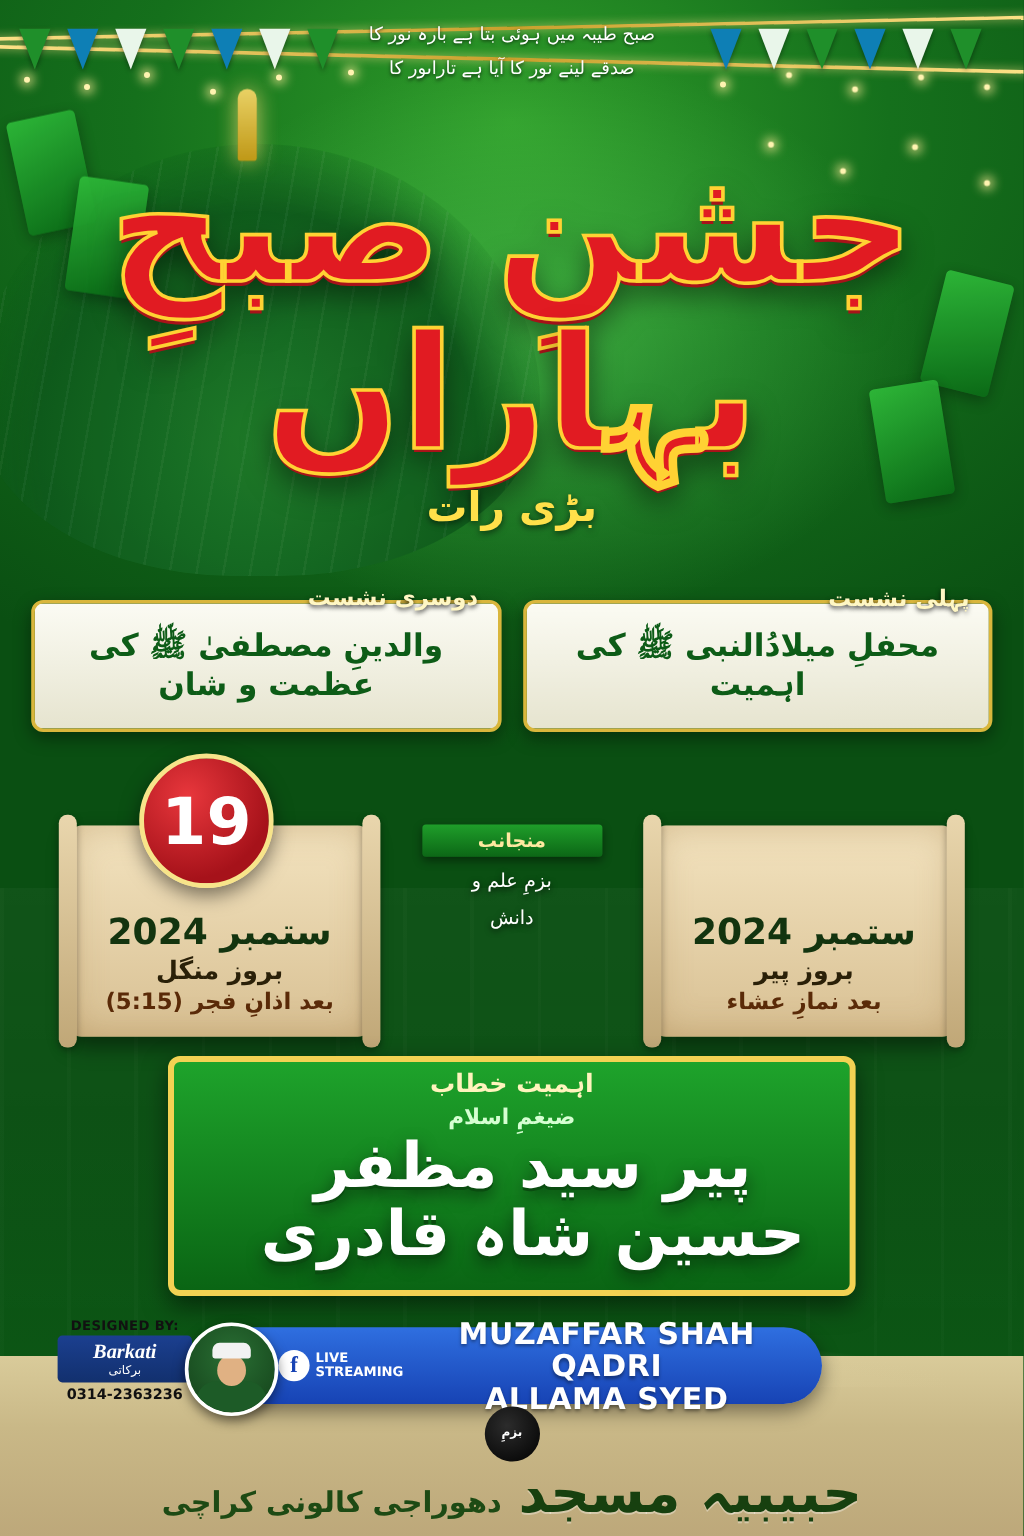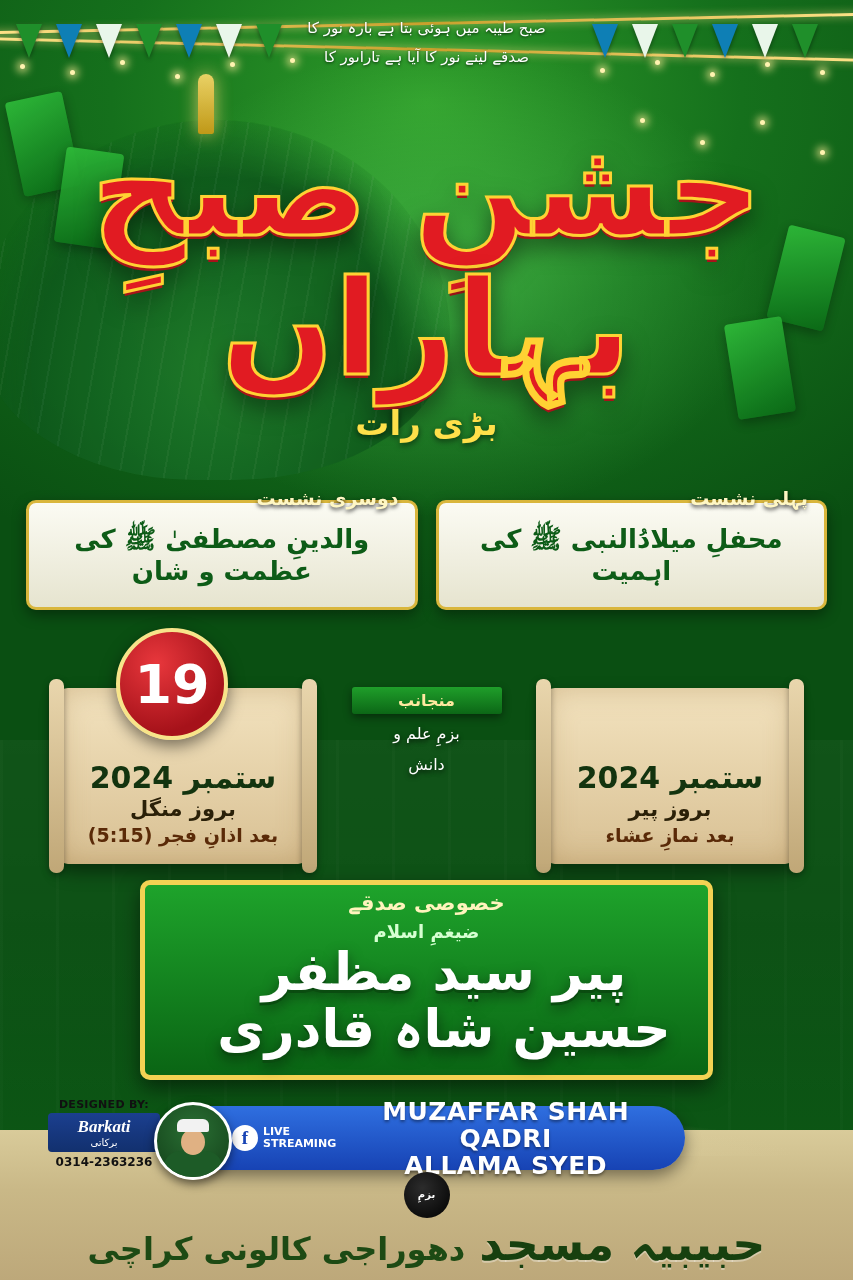--- a/index.html
+++ b/index.html
@@ -262,21 +262,21 @@
     background:radial-gradient(circle at 40% 35%,#2c2c2c,#000);
     color:#fff;font-size:10px;font-weight:bold;
     display:flex;align-items:center;justify-content:center;
   }
   .venue-name{
     font-size:46px;font-weight:bold;color:#17400f;
     text-shadow:0 2px 0 rgba(255,255,255,.35);
     line-height:1.05;
   }
   .venue-addr{
-    font-size:32px;font-weight:bold;color:#1d4a14;margin-top:-2px;
+    font-size:24px;font-weight:bold;color:#1d4a14;margin-top:-2px;
   }
   .vrow{display:flex;justify-content:center;align-items:baseline;gap:14px;direction:rtl;}
 </style>
 </head>
 <body>
 
 <div class="poster">
 
   <div class="dome">
     <div class="dome-ribs"></div>
@@ -366,21 +366,21 @@
     <div class="daybadge left">19</div>
 
     <div class="mid-flag">
       <div class="mid-ribbon">منجانب</div>
       <div class="mid-text">بزمِ علم و</div>
       <div class="mid-text">دانش</div>
     </div>
   </div>
 
   <div class="speaker">
-    <div class="sp-top">خصوصی صدقے</div>
+    <div class="sp-top">اہمیت خطاب</div>
     <div class="sp-small">ضیغمِ اسلام</div>
     <div class="sp-name">پیر سید مظفر حسین شاہ قادری</div>
   </div>
 
   <div class="designed">
     <div class="dlabel">DESIGNED BY:</div>
     <div class="dbox">
       <div class="dname">Barkati</div>
       <div class="durdu">برکاتی</div>
     </div>

